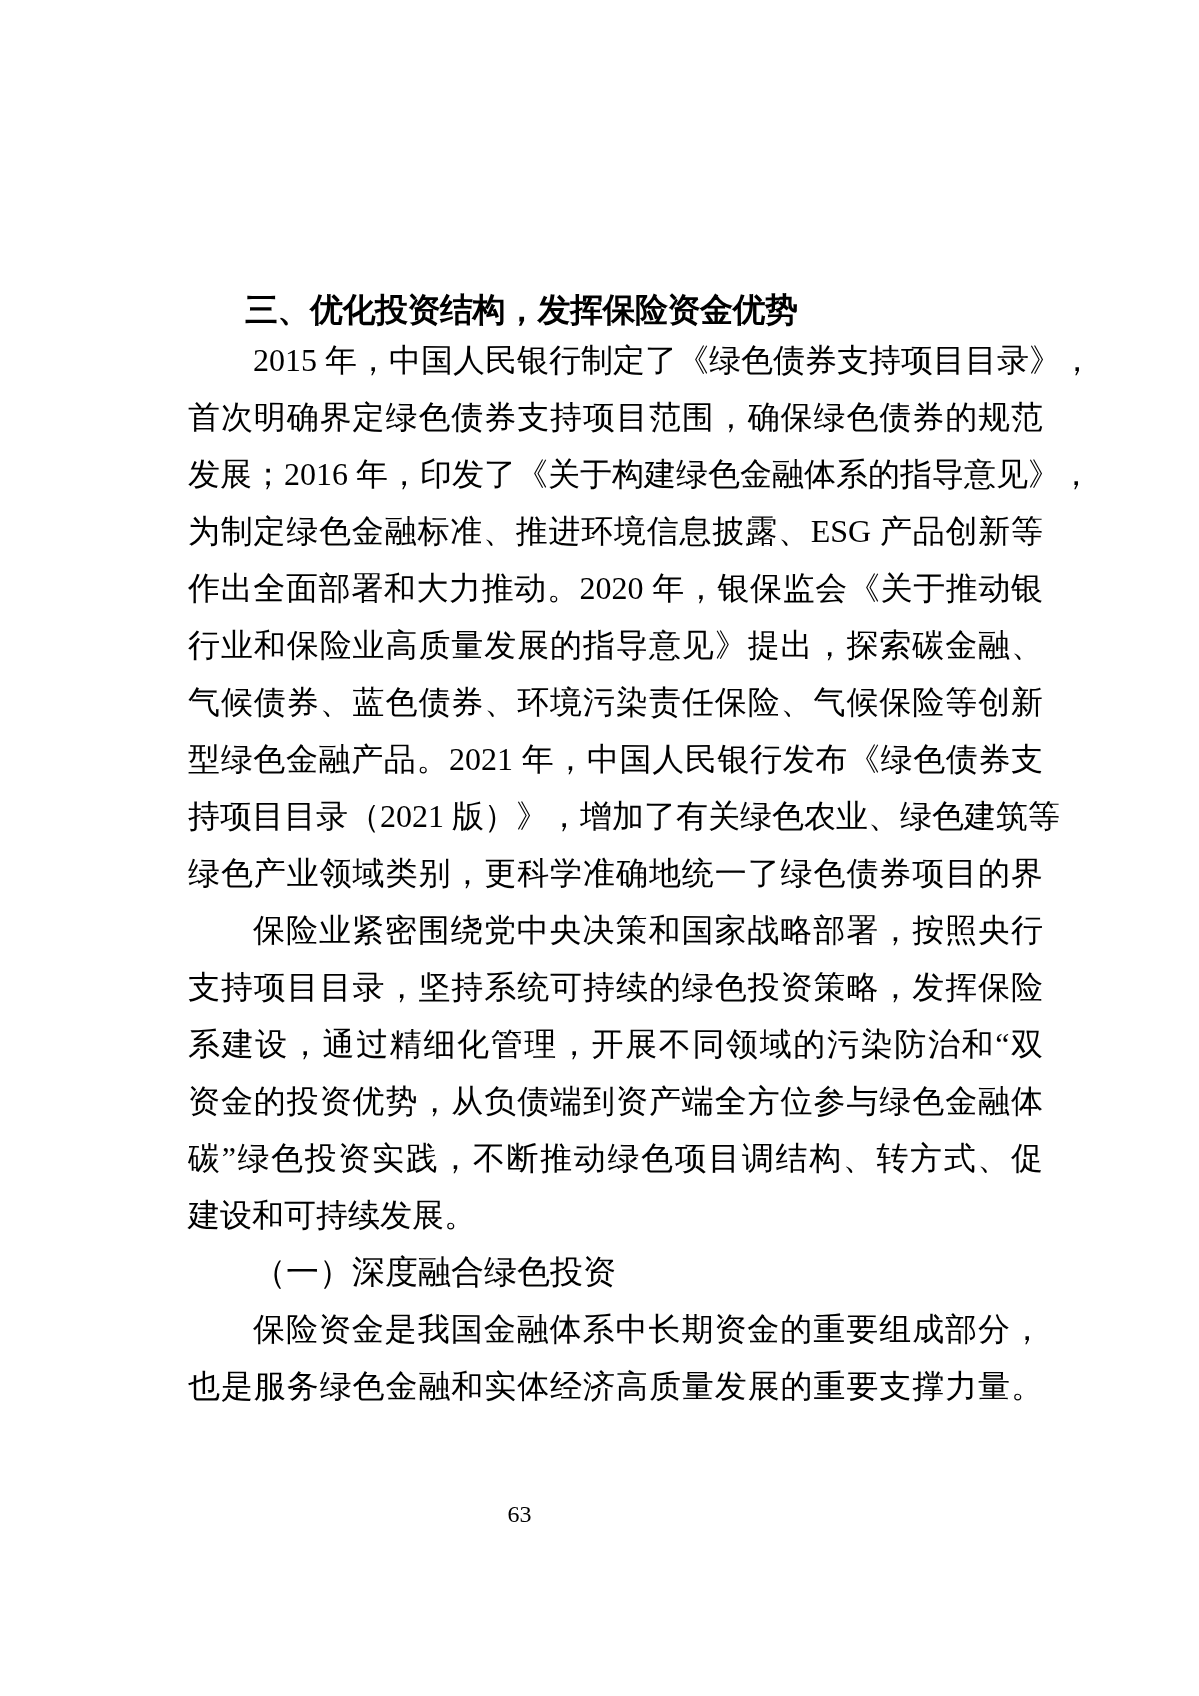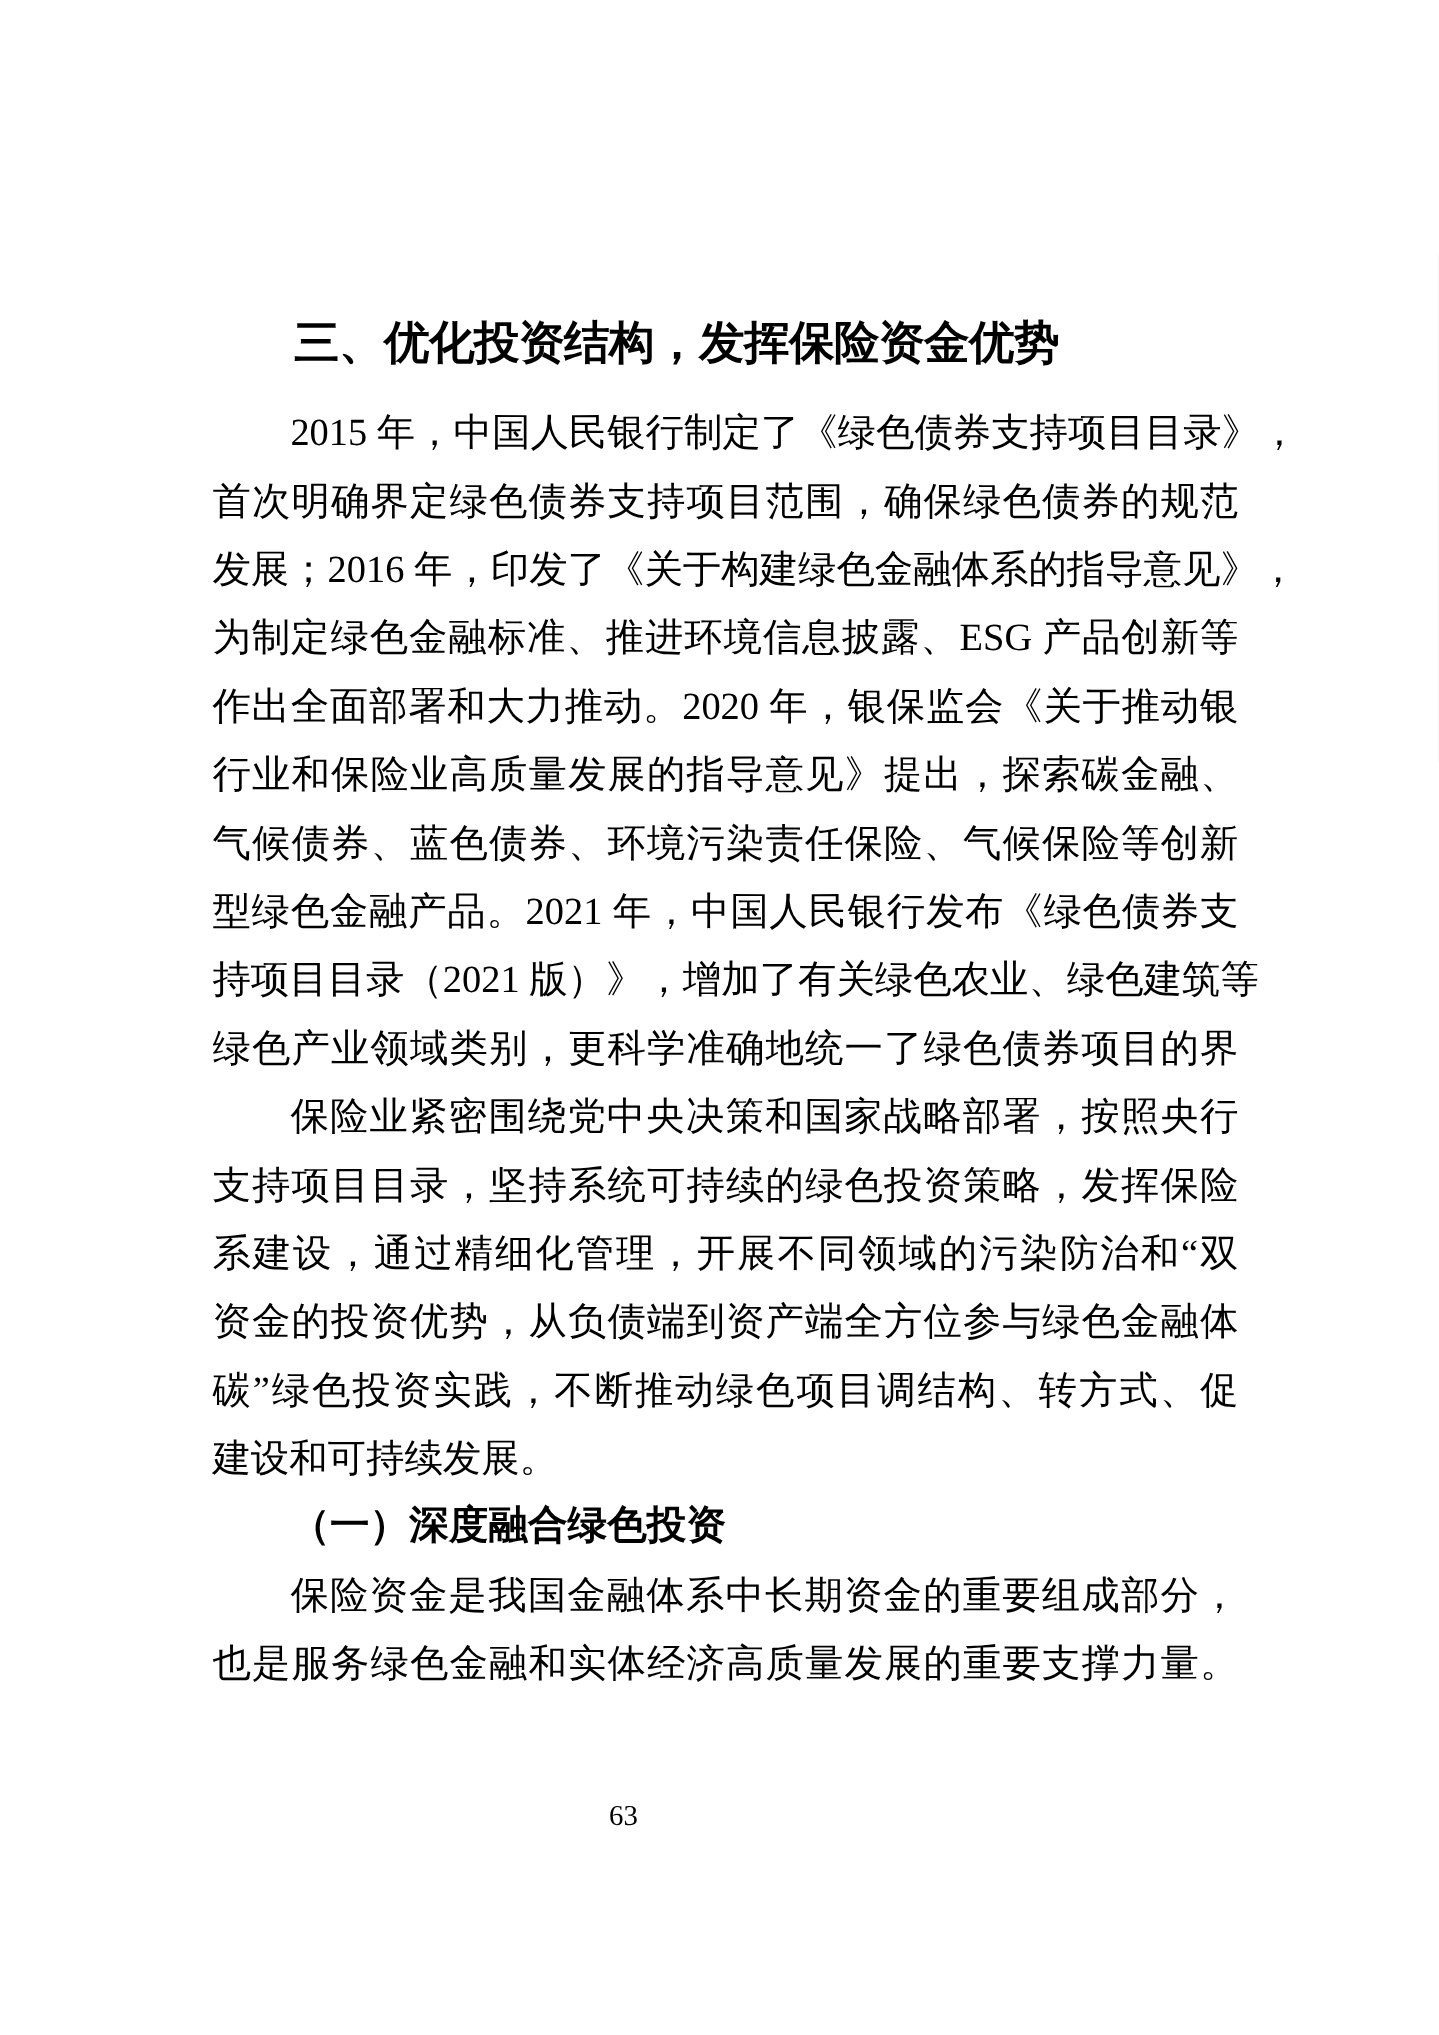--- a/index.html
+++ b/index.html
@@ -13,55 +13,55 @@
       height: 1696px;
       margin: 0 auto;
       background: #ffffff;
       color: #000000;
       font-family: "Liberation Serif", "DejaVu Serif", serif;
       overflow: hidden;
     }
     .heading {
       position: absolute;
       left: 180px;
-      top: 262px;
+      top: 286px;
       width: 855px;
       margin: 0;
       padding-left: 65px;
       font-family: "Liberation Sans", "DejaVu Sans", sans-serif;
       font-weight: bold;
-      font-size: 38px;
+      font-size: 33px;
       line-height: 48px;
       letter-spacing: -0.5px;
       white-space: nowrap;
     }
     .body-text {
       position: absolute;
-      left: 177px;
+      left: 188px;
       top: 332px;
       width: 855px;
       font-size: 32px;
     }
     .line {
       height: 57px;
       line-height: 57px;
       text-align: justify;
       text-align-last: justify;
       text-justify: inter-character;
       white-space: nowrap;
       overflow: visible;
     }
     .line.indent {
       padding-left: 65px;
     }
     .line.end {
       text-align-last: left;
     }
     .line.subheading {
-      font-weight: bold;
+      font-weight: normal;
       font-size: 33px;
       text-align-last: left;
       letter-spacing: 0px;
     }
     .page-number {
       position: absolute;
       left: 0;
       top: 1498px;
       width: 1011px;
       text-align: center;

